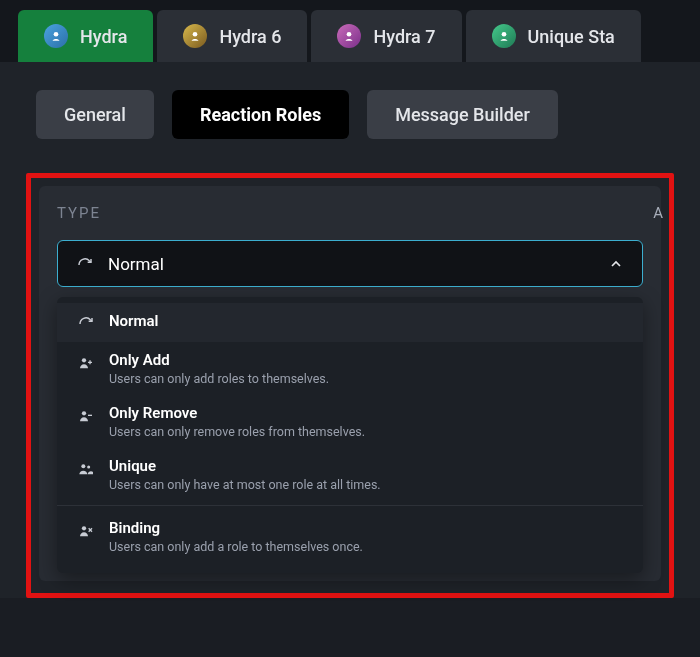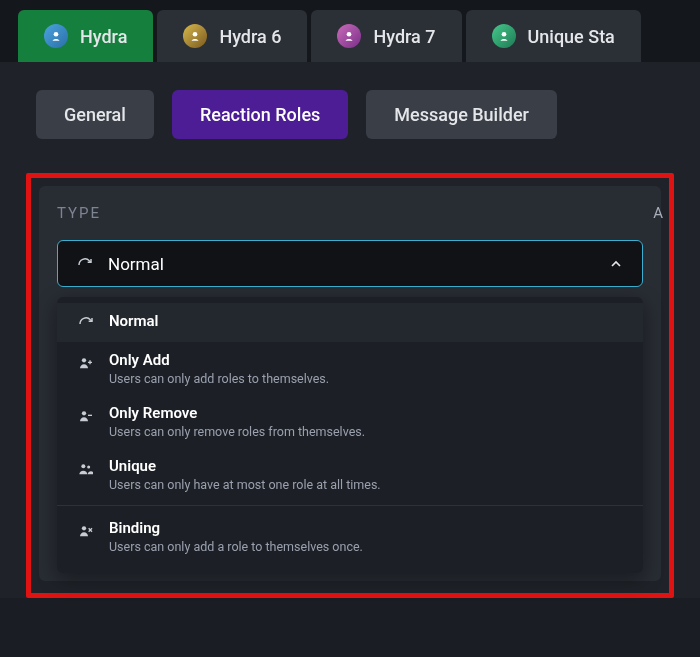--- a/index.html
+++ b/index.html
@@ -57,22 +57,23 @@
     .sub-tab {
       padding: 14px 28px;
       border-radius: 6px;
       font-size: 18px;
       font-weight: 500;
       cursor: pointer;
       background: #3a3e46;
       color: #e4e6ea;
     }
     .sub-tab.active {
-      background: #4c1d95;
+      background: #000000;
       color: #ffffff;
+      font-weight: bold;
     }
     .field-row {
       display: flex;
       gap: 20px;
       padding: 0 36px;
     }
     .field-col { flex: 1; min-width: 0; }
     .field-col.right { flex: 0 0 44px; }
     .field-label {
       font-size: 13px;

